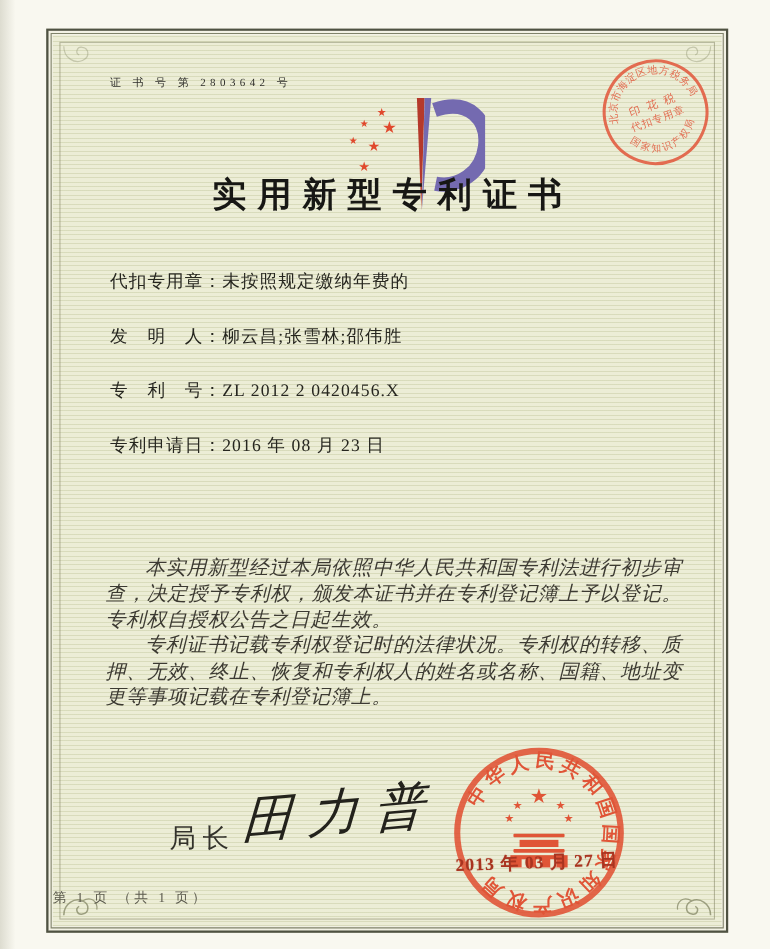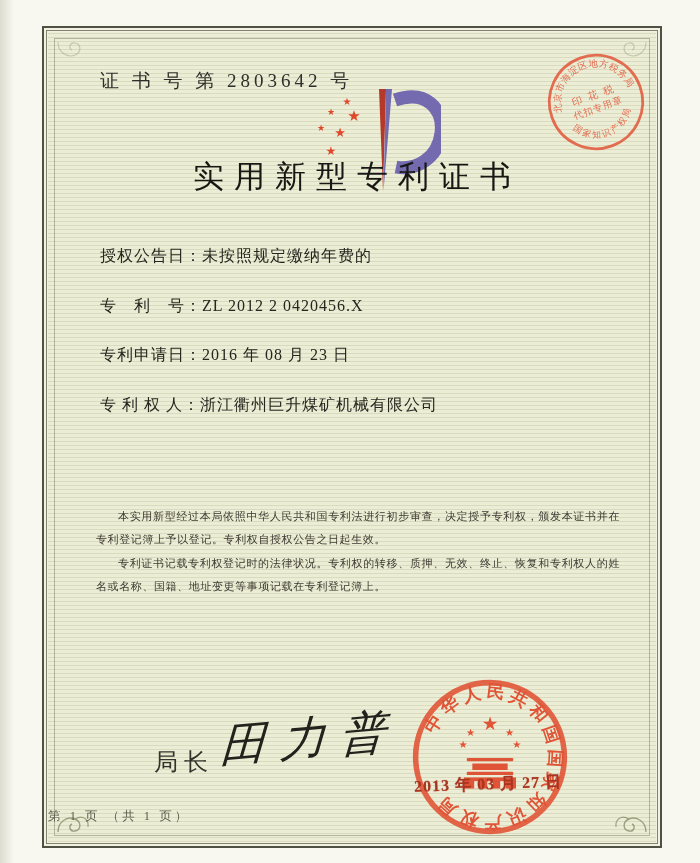--- a/index.html
+++ b/index.html
@@ -15,34 +15,34 @@
     background:#f2f1e4;
   }
   .paper{
     position:absolute;inset:4px;
     background-color:#ecedd6;
     background-image:repeating-linear-gradient(0deg,
       rgba(172,178,126,.30) 0px, rgba(172,178,126,.30) 1px,
       rgba(255,255,255,0) 1px, rgba(255,255,255,0) 4px);
   }
   .inner-border{position:absolute;inset:6px;border:1px solid rgba(123,126,94,.5);pointer-events:none;}
-  .cert-no{position:absolute;left:52px;top:36px;font-size:19px;letter-spacing:4px;color:#2e2e2a;}
+  .cert-no{position:absolute;left:52px;top:36px;font-size:10px;letter-spacing:4px;color:#2e2e2a;}
   .logo{position:absolute;left:243px;top:54px;width:150px;height:112px;}
   .title{
     position:absolute;left:0;top:124px;width:100%;text-align:center;
-    font-size:31px;font-weight:normal;color:#171714;letter-spacing:10px;text-indent:10px;
+    font-size:31px;font-weight:bold;color:#171714;letter-spacing:10px;text-indent:10px;
   }
   .fields{position:absolute;left:52px;top:214px;width:520px;}
   .field-row{margin-bottom:28.5px;font-size:16px;color:#26261f;white-space:nowrap;}
   .flabel{letter-spacing:1px;}
   .fvalue{letter-spacing:1px;}
   .body-text{
     position:absolute;left:48px;top:473px;width:524px;
-    font-size:11px;line-height:23.4px;color:#3c3a32;
-    letter-spacing:.6px;text-align:justify;
+    font-size:18px;line-height:23.4px;color:#3c3a32;
+    font-style:italic;letter-spacing:.6px;text-align:justify;
   }
   .body-text p{margin:0;text-indent:2em;}
   .signoff{position:absolute;left:106px;top:700px;width:260px;}
   .director{font-size:24px;letter-spacing:6px;color:#33322b;position:absolute;left:0;top:14px;}
   .sig-name{
     position:absolute;left:66px;top:-24px;font-size:46px;color:#23221c;
     font-style:italic;letter-spacing:14px;transform:rotate(-5deg) skewX(-8deg);
     font-family:"DejaVu Serif","Liberation Serif",serif;
   }
   .tax-stamp{position:absolute;left:492px;top:14px;width:112px;height:112px;transform:rotate(-20deg);opacity:.85;}
@@ -97,30 +97,30 @@
       </g>
       <polygon points="88,2 95,2 92,104" fill="#b5392a"></polygon>
       <polygon points="95,2 101,2 92.5,104" fill="#746ab0"></polygon>
       <path d="M104,13 C136,2 153,23 150,46 C147,71 125,84 105,80" fill="none" stroke="#746ab0" stroke-width="13"></path>
     </svg>
 
     <div class="title">实用新型专利证书</div>
 
     <div class="fields">
       <div class="field-row">
-        <span class="flabel">授权公告日：</span><span class="fvalue">未按照规定缴纳年费的</span>
+        <span class="flabel">代扣专用章：</span><span class="fvalue">未按照规定缴纳年费的</span>
+      </div>
+      <div class="field-row">
+        <span class="flabel">发　明　人：</span><span class="fvalue">柳云昌;张雪林;邵伟胜</span>
       </div>
       <div class="field-row">
         <span class="flabel">专　利　号：</span><span class="fvalue">ZL 2012 2 0420456.X</span>
       </div>
       <div class="field-row">
         <span class="flabel">专利申请日：</span><span class="fvalue">2016 年 08 月 23 日</span>
-      </div>
-      <div class="field-row">
-        <span class="flabel">专 利 权 人：</span><span class="fvalue">浙江衢州巨升煤矿机械有限公司</span>
       </div>
     </div>
 
     <div class="body-text">
       <p>本实用新型经过本局依照中华人民共和国专利法进行初步审查，决定授予专利权，颁发本证书并在专利登记簿上予以登记。专利权自授权公告之日起生效。</p>
       <p>专利证书记载专利权登记时的法律状况。专利权的转移、质押、无效、终止、恢复和专利权人的姓名或名称、国籍、地址变更等事项记载在专利登记簿上。</p>
     </div>
 
     <div class="signoff">
       <span class="director">局长</span>

